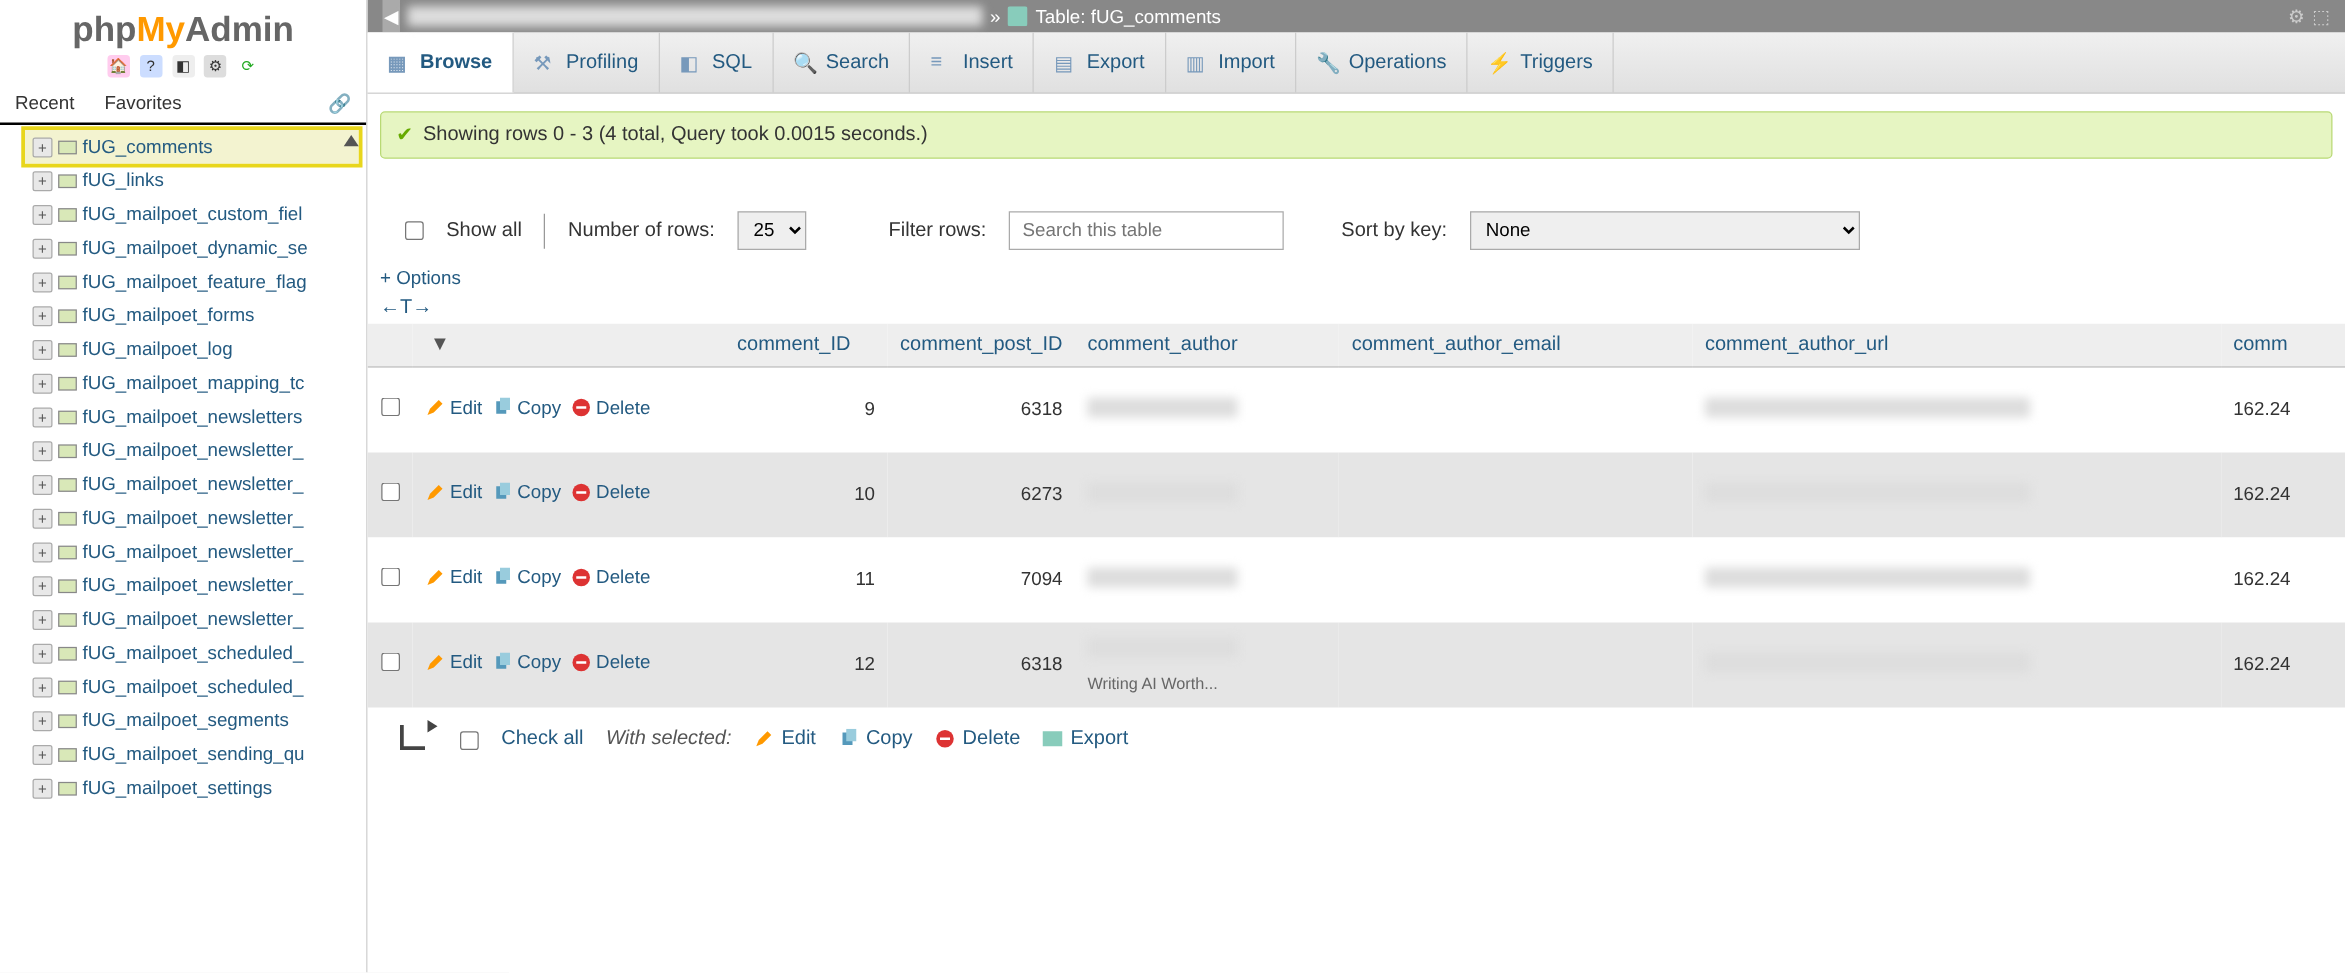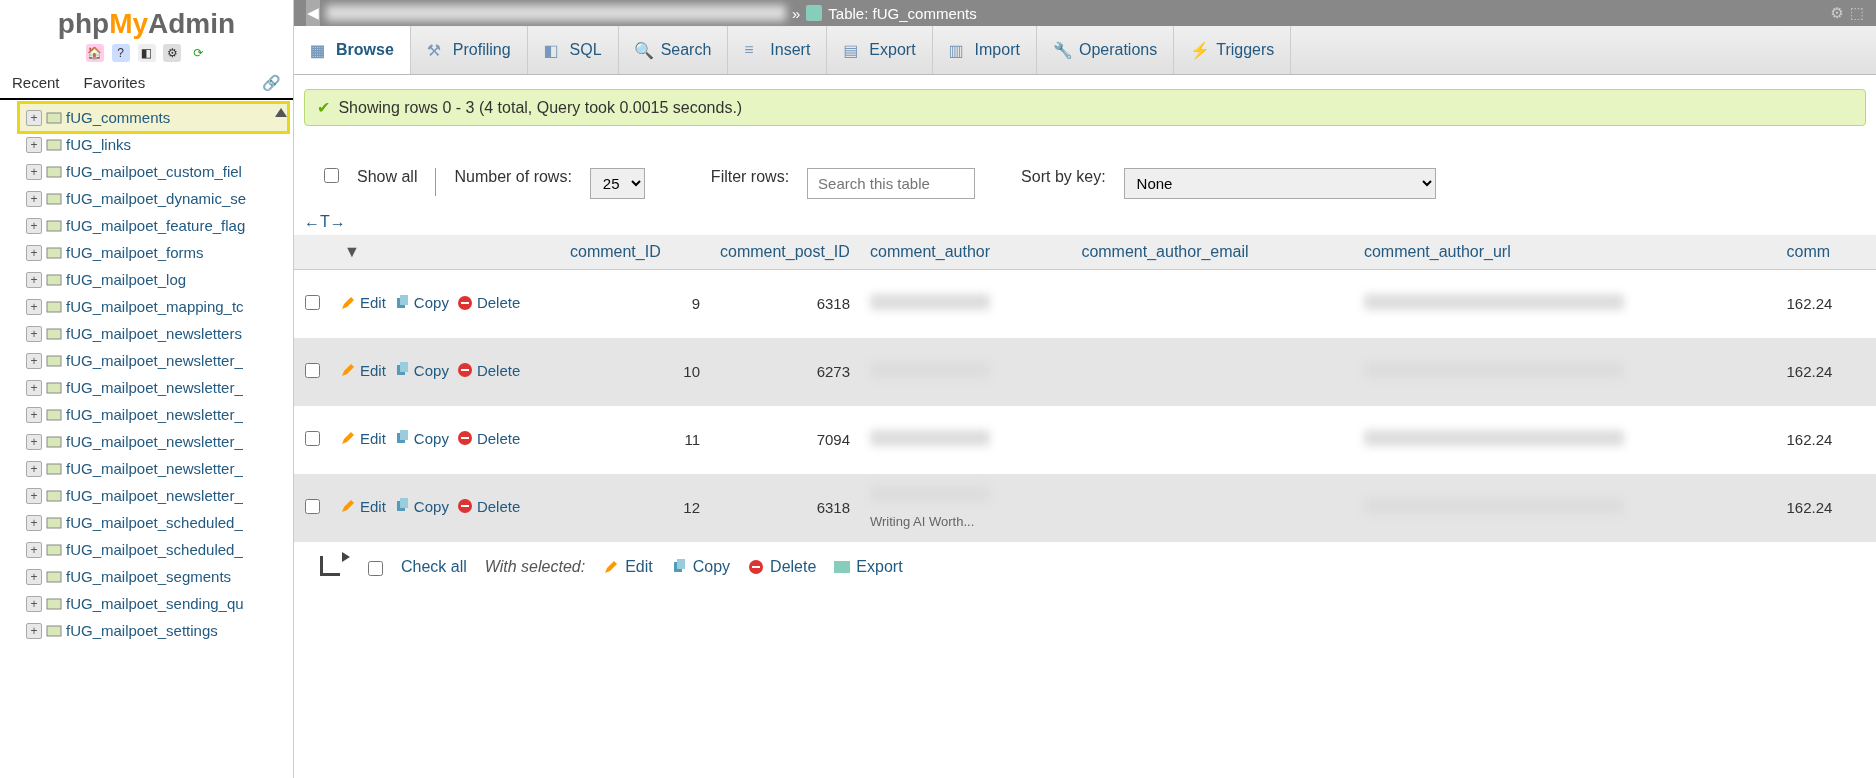--- a/index.html
+++ b/index.html
@@ -26,30 +26,30 @@
     .topnav .tab{display:flex;align-items:center;padding:0 16px;gap:8px;border-right:1px solid #ccc;color:#235a81;cursor:pointer;font-size:16px}
     .topnav .tab.active{background:#fff;font-weight:700}
     .topnav .tab .ico{width:18px;height:18px}
     .content{background:#fff;flex:1;overflow:auto;padding:0}
     .status{margin:14px 10px 10px;background:#e6f5c2;border:1px solid #b8d974;border-radius:4px;padding:8px 12px;font-size:16px;display:flex;align-items:center;gap:8px}
     .status .chk{color:#6a0}
     .query{margin:0 10px 6px;padding:6px 8px;font-family:monospace;font-size:14px}
     .query .kw{color:#9b2393}.query .tbl{color:#6a6}
     .querylinks{background:#eee;border:1px solid #ddd;margin:0 10px;padding:8px 10px;text-align:right;font-size:15px;color:#333}
     .querylinks a{color:#235a81;text-decoration:none}
-    .filterbar{display:flex;align-items:flex-start;gap:18px;padding:32px 30px 14px;font-size:16px}
-    .filterbar input[type=text]{border:1px solid #aaa;padding:6px 10px;width:168px;font-size:15px}
+    .filterbar{display:flex;align-items:center;gap:18px;padding:32px 30px 14px;font-size:16px}
+    .filterbar input[type=text]{border:1px solid #aaa;padding:6px 10px;width:220px;font-size:15px}
     .filterbar select{border:1px solid #aaa;padding:5px 8px;font-size:15px}
     .filterbar .sortkey{width:312px}
     .vline{width:1px;height:28px;background:#999}
     .options{padding:0 10px 6px;color:#235a81;font-size:15px}
     .ctrls{padding:0 10px 4px;color:#235a81;font-size:16px}
     table.data{width:100%;border-collapse:collapse}
     table.data thead th{background:#eee;border-bottom:1px solid #ccc;padding:8px 10px;text-align:left;font-weight:400;color:#235a81;font-size:16px}
-    table.data thead th.num{text-align:left}
+    table.data thead th.num{text-align:center}
     table.data thead th .sort{color:#555;margin-left:4px}
     table.data tbody tr{height:68px}
     table.data tbody tr.odd{background:#fff}
     table.data tbody tr.even{background:#e5e5e5}
     table.data td{padding:6px 10px;vertical-align:middle;font-size:15px}
     table.data td.chk{width:36px;text-align:center}
     table.data td.acts{width:230px;color:#235a81;white-space:nowrap}
     table.data td.acts span{display:inline-flex;align-items:center;margin-right:8px;cursor:pointer}
     table.data td.acts .aicon{width:16px;height:16px;margin-right:4px}
     table.data td.num{text-align:right;width:150px}
@@ -291,20 +291,21 @@
       <span class="vline"></span>
       <span>Number of rows:</span>
       <select><option>25</option></select>
       <span style="width:30px"></span>
       <span>Filter rows:</span>
       <input type="text" placeholder="Search this table" style="">
       <span style="width:10px"></span>
       <span>Sort by key:</span>
       <select class="sortkey"><option>None</option></select>
     </div>
+    <div class="options">+ Options</div>
     <div class="ctrls">←T→</div>
     <table class="data">
       <thead>
           <tr id="th-row">
             <th></th>
             <th><span class="sort">▼</span></th>
             <th class="num">comment_ID</th>
             <th class="num">comment_post_ID</th>
             <th>comment_author</th>
             <th>comment_author_email</th>

